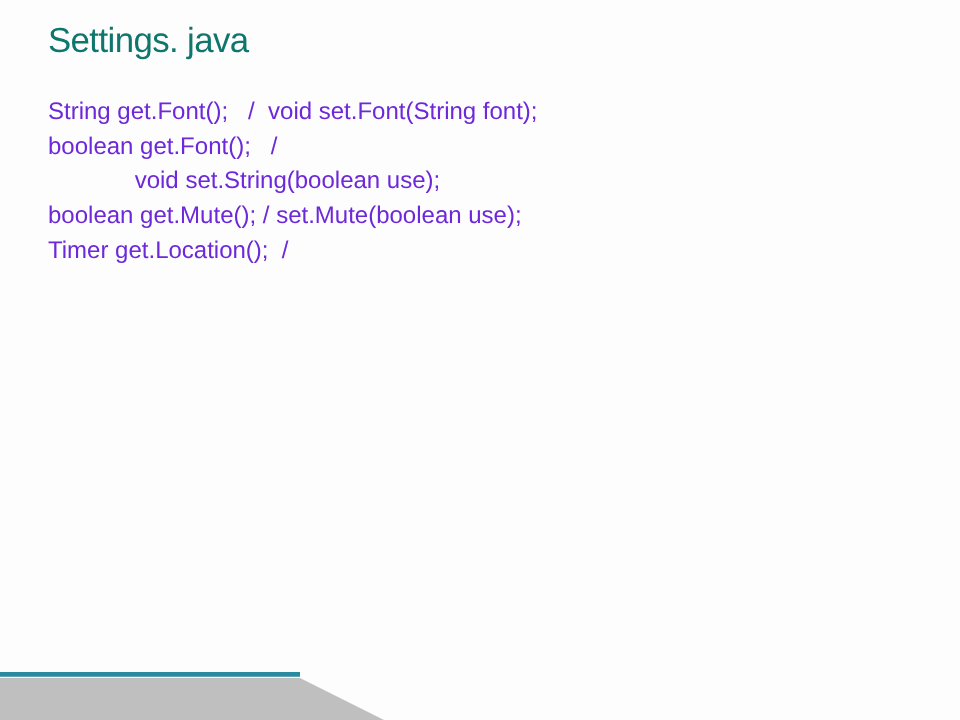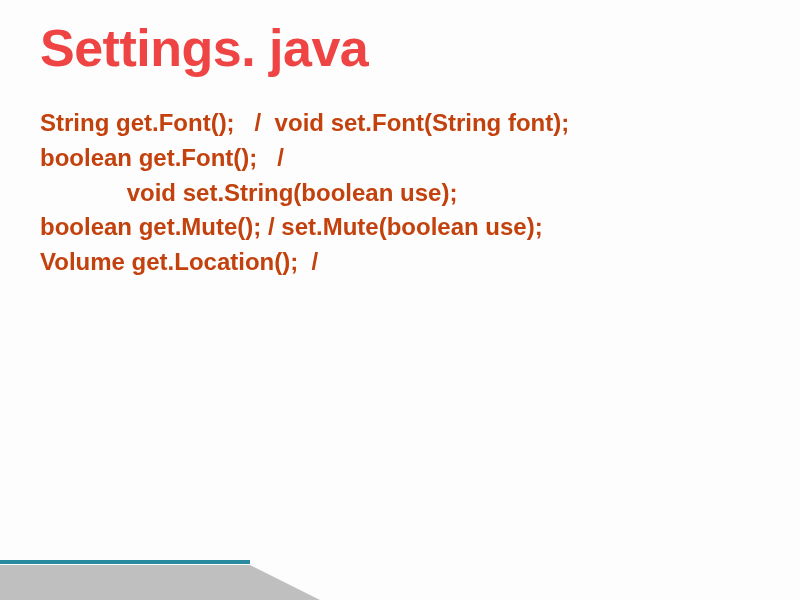--- a/index.html
+++ b/index.html
@@ -11,31 +11,31 @@
     position: relative;
     overflow: hidden;
   }
   .slide {
     width: 100%;
     height: 100%;
     padding: 18px 40px 0 40px;
     position: relative;
   }
   .title {
-    font-size: 52px;
-    font-weight: 700;
-    color: #ef4444;
+    font-size: 29px;
+    font-weight: 400;
+    color: #0f766e;
     letter-spacing: -0.5px;
     margin-bottom: 28px;
   }
   .body-text {
-    font-size: 24px;
+    font-size: 20px;
     line-height: 1.45;
-    color: #c2410c;
-    font-weight: 700;
+    color: #6d28d9;
+    font-weight: 400;
   }
   .body-text .line { display: block; white-space: pre; }
   .decoration {
     position: absolute;
     left: 0;
     bottom: 0;
     width: 340px;
     height: 90px;
     pointer-events: none;
   }
@@ -44,20 +44,20 @@
 <body>
 
 <div class="slide">
   <h1 class="title">Settings. java</h1>
 
   <div class="body-text">
     <span class="line">String get.Font();   /  void set.Font(String font);</span>
     <span class="line">boolean get.Font();   /</span>
     <span class="line">             void set.String(boolean use);</span>
     <span class="line">boolean get.Mute(); / set.Mute(boolean use);</span>
-    <span class="line">Volume get.Location();  /</span>
+    <span class="line">Timer get.Location();  /</span>
   </div>
 
   <svg class="decoration" viewBox="0 0 340 90" preserveAspectRatio="none">
     <polygon points="0,90 0,55 250,55 320,90" fill="#bfbfbf"></polygon>
     <line x1="0" y1="52" x2="250" y2="52" stroke-width="4" stroke="#2a8aa0"></line>
   </svg>
 </div>
 
 </body></html>

